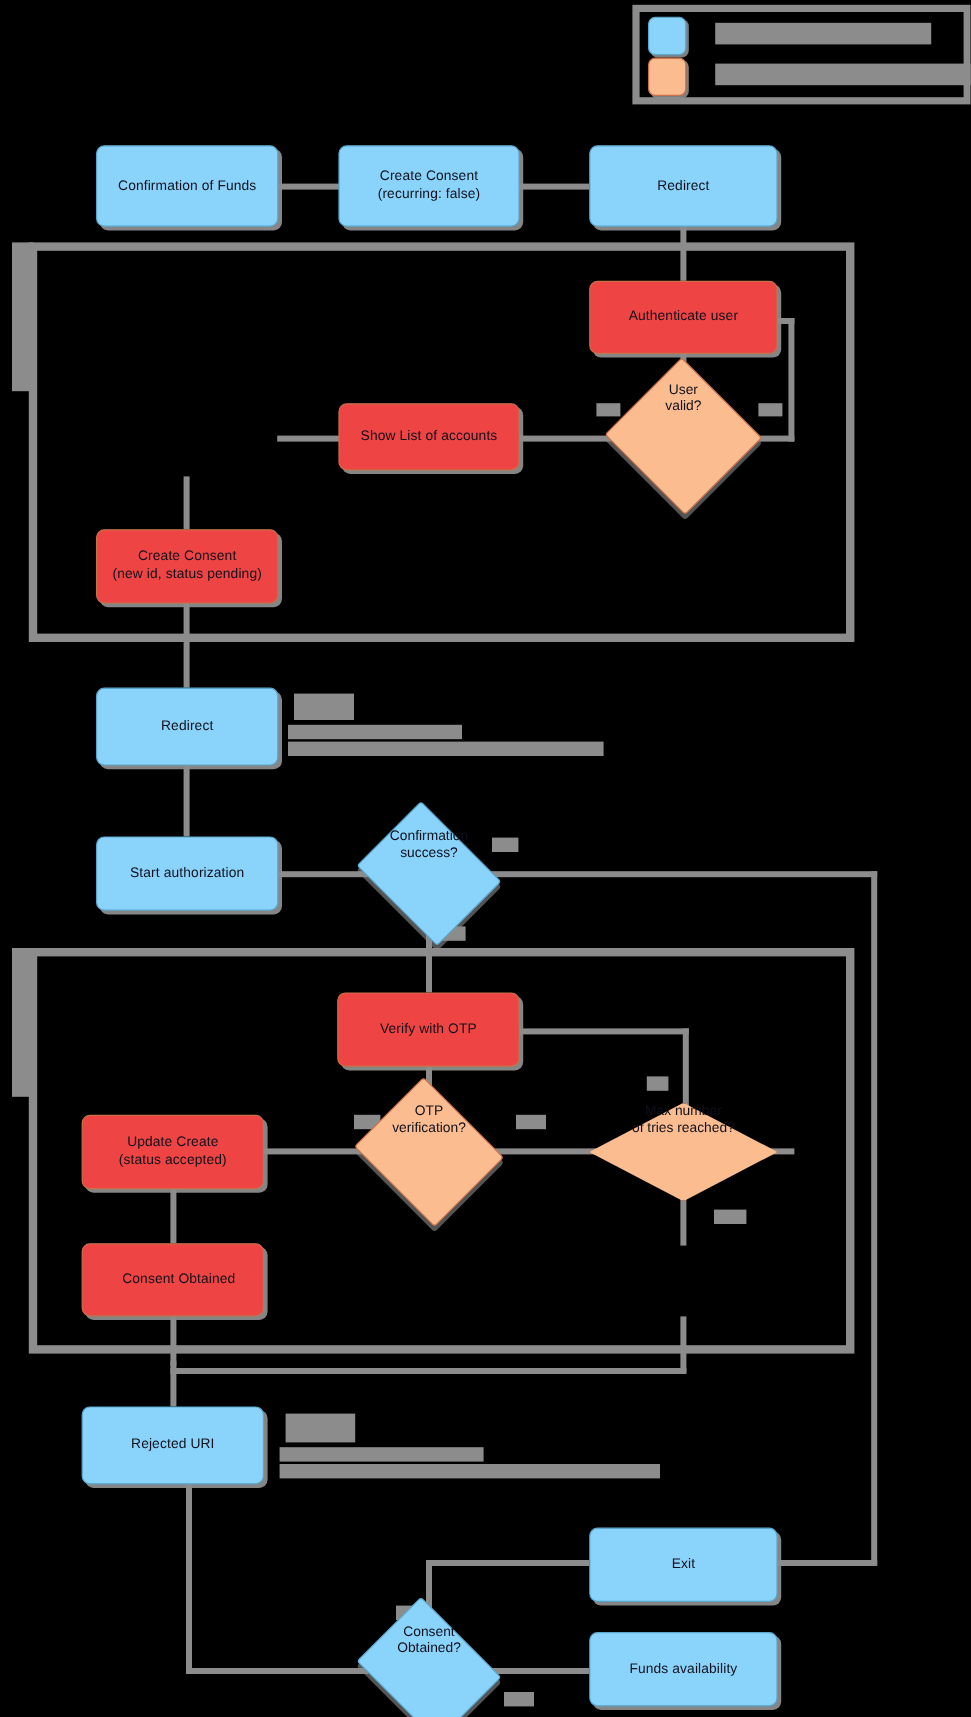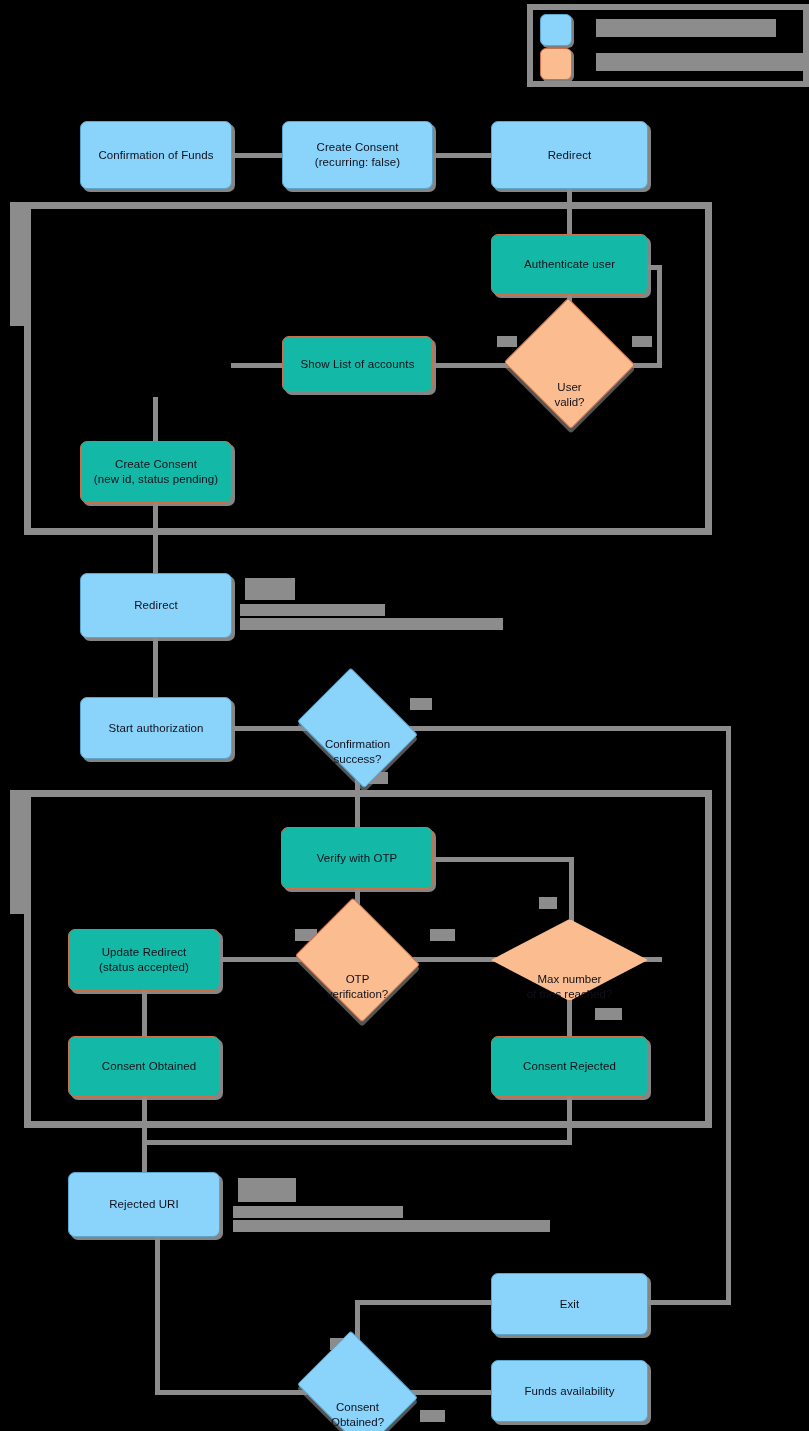--- a/index.html
+++ b/index.html
@@ -12,30 +12,30 @@
   
   .group{position:absolute;border:7px solid #8c8c8c;background:transparent;box-sizing:border-box;}
   .group-tab{position:absolute;background:#8c8c8c;}
 
   
   .node{position:absolute;box-sizing:border-box;display:flex;align-items:center;
         justify-content:center;text-align:center;border-radius:7px;
         font-size:11.5px;color:#10101c;line-height:1.28;letter-spacing:.1px;
         box-shadow:3px 3px 0 rgba(140,140,140,.95);}
   .node.blue{background:#8ad4fb;border:1px solid #5aa6cd;}
-  .node.orange{background:#14b8a6;border:1px solid #c9714a;}
+  .node.orange{background:#ef4444;border:1px solid #c9714a;}
   .node span{display:block;padding:0 6px;}
 
   
   .diamond{position:absolute;}
   .diamond .shape{position:absolute;inset:0;transform:rotate(45deg);
         border-radius:3px;box-shadow:3px 3px 0 rgba(140,140,140,.6);}
   .diamond.blue .shape{background:#8ad4fb;border:1px solid #5aa6cd;}
   .diamond.orange .shape{background:#fbbd8f;border:1px solid #c9714a;}
-  .diamond .dlabel{position:absolute;inset:0;display:flex;align-items:flex-end;
+  .diamond .dlabel{position:absolute;inset:0;display:flex;align-items:flex-start;
         justify-content:center;text-align:center;font-size:11.5px;color:#10101c;
         line-height:1.25;z-index:2;pointer-events:none;}
 
   
   .redact{position:absolute;background:#8c8c8c;}
 
   
   #legend{position:absolute;left:527px;top:4px;width:282px;height:83px;
           border:6px solid #8c8c8c;box-sizing:border-box;background:#000;}
   .legend-row{position:absolute;display:flex;align-items:center;}
@@ -204,21 +204,21 @@
       </span>
     </div>
   </div>
 
   <div class="node orange" style="left:281px;top:827px;width:152px;height:62px;">
     <span>Verify with OTP</span>
   </div>
 
   <div class="node orange" style="left:68px;top:929px;width:152px;height:62px;">
     <span>
-      <span>Update Redirect</span>
+      <span>Update Create</span>
       <span>(status accepted)</span>
     </span>
   </div>
 
   <div class="diamond orange" style="left:310px;top:919px;width:95px;height:82px;">
     <div class="shape"></div>
     <div class="dlabel">
       <span>
         <span>OTP</span><br>
         <span>verification?</span>
@@ -233,23 +233,20 @@
         <span>Max number</span><br>
         <span>of tries reached?</span>
       </span>
     </div>
   </div>
 
   <div class="node orange" style="left:68px;top:1036px;width:152px;height:61px;padding-left:10px;">
     <span>Consent Obtained</span>
   </div>
 
-  <div class="node orange" style="left:491px;top:1036px;width:157px;height:61px;">
-    <span>Consent Rejected</span>
-  </div>
 
   <div class="node blue" style="left:68px;top:1172px;width:152px;height:65px;">
     <span>Rejected URI</span>
   </div>
 
   <div class="node blue" style="left:491px;top:1273px;width:157px;height:62px;">
     <span>Exit</span>
   </div>
 
   <div class="diamond blue" style="left:310px;top:1353px;width:95px;height:76px;">

